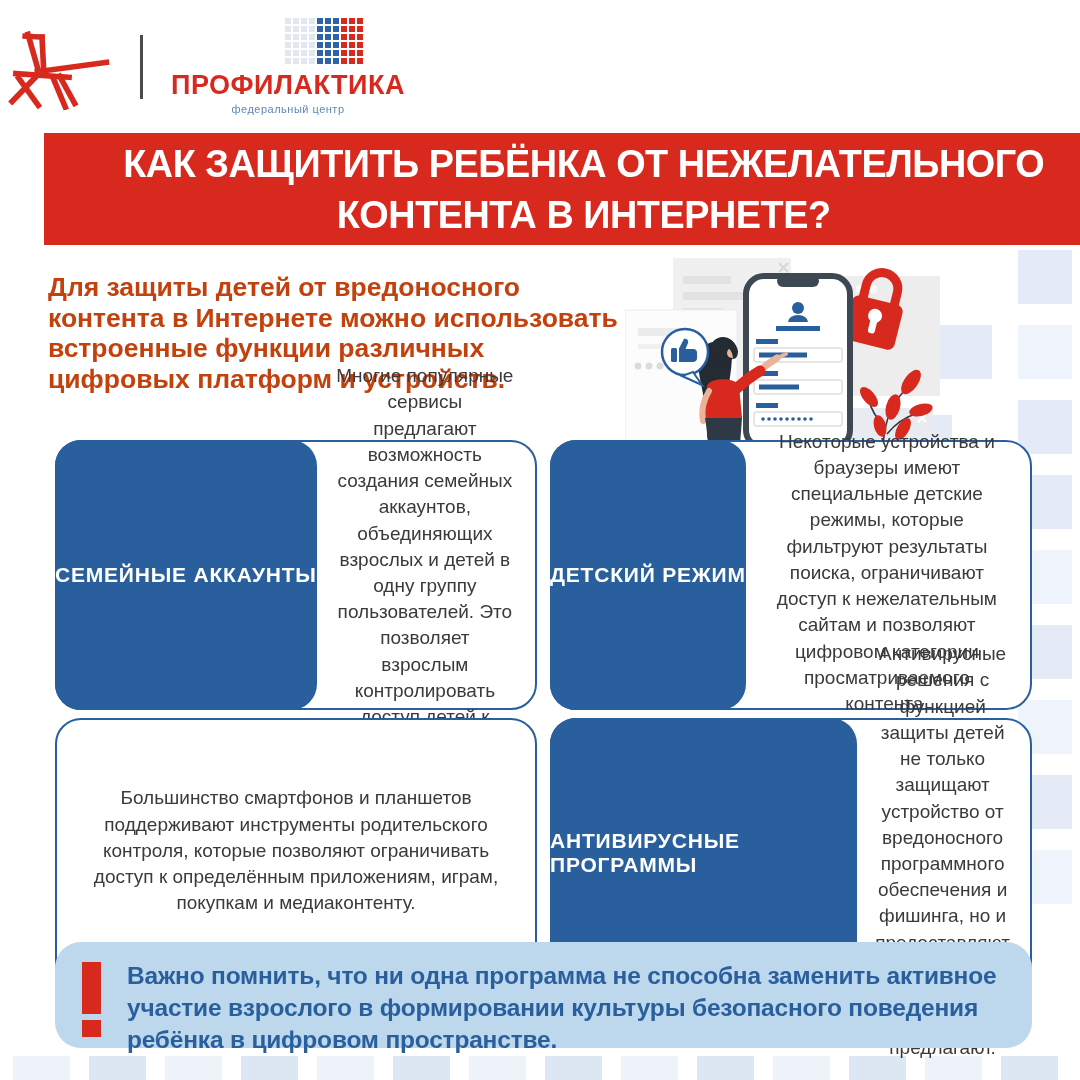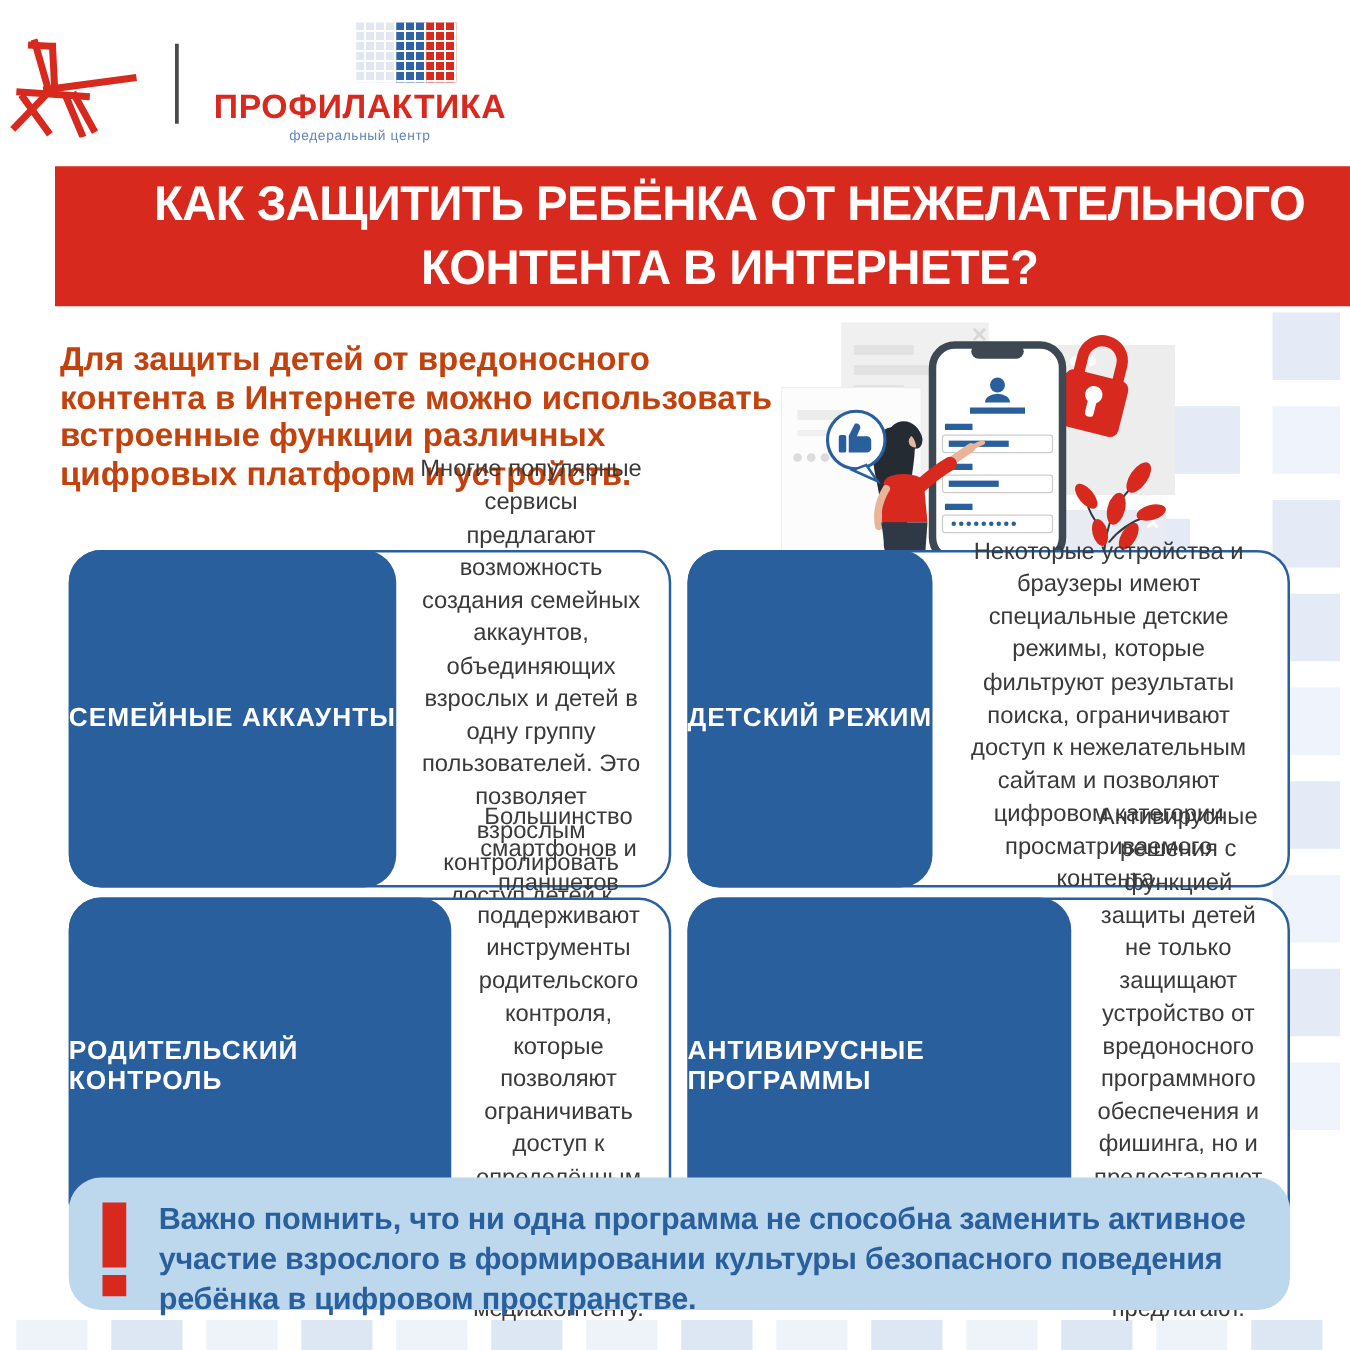--- a/index.html
+++ b/index.html
@@ -237,21 +237,20 @@
   <div class="cards">
     <div class="card">
       <div class="card-head">СЕМЕЙНЫЕ АККАУНТЫ</div>
       <div class="card-body">Многие популярные сервисы предлагают возможность создания семейных аккаунтов, объединяющих взрослых и детей в одну группу пользователей. Это позволяет взрослым контролировать доступ детей к контенту и приложениям.</div>
     </div>
     <div class="card">
       <div class="card-head">ДЕТСКИЙ РЕЖИМ</div>
       <div class="card-body">Некоторые устройства и браузеры имеют специальные детские режимы, которые фильтруют результаты поиска, ограничивают доступ к нежелательным сайтам и позволяют цифровом категории просматриваемого контента.</div>
     </div>
     <div class="card">
-      <div class="card-head">РОДИТЕЛЬСКИЙ КОНТРОЛЬ</div>
       <div class="card-body">Большинство смартфонов и планшетов поддерживают инструменты родительского контроля, которые позволяют ограничивать доступ к определённым приложениям, играм, покупкам и медиаконтенту.</div>
     </div>
     <div class="card">
       <div class="card-head">АНТИВИРУСНЫЕ ПРОГРАММЫ</div>
       <div class="card-body">Антивирусные решения с функцией защиты детей не только защищают устройство от вредоносного программного обеспечения и фишинга, но и предоставляют отчёты о действиях ребёнка в предлагают.</div>
     </div>
   </div>
 
   <div class="note">
     <div class="excl">

